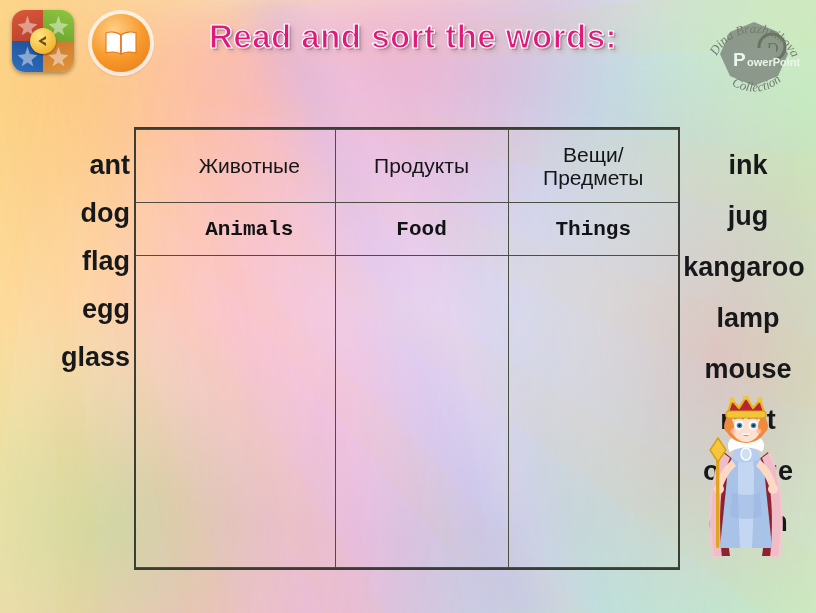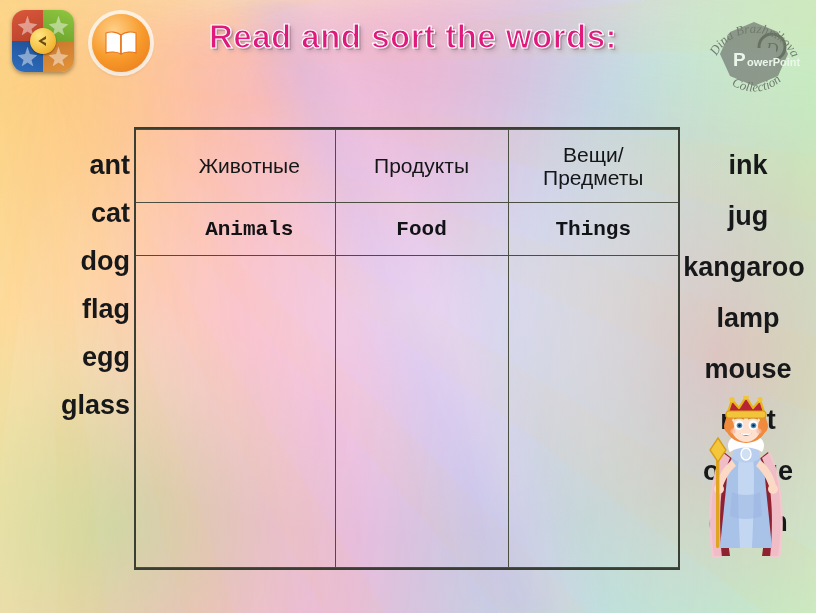--- a/index.html
+++ b/index.html
@@ -235,21 +235,20 @@
         </text>
         <text font-family="'Liberation Serif',serif" font-size="13" font-style="italic" fill="#3a3a3a">
           <textPath href="#arcBot" startOffset="26%">Collection</textPath>
         </text>
       </svg>
     </div>
   </div>
 
   <div class="word-col" id="left-words">
     <div class="word">ant</div>
-    <div class="word">cat</div>
     <div class="word">dog</div>
     <div class="word">flag</div>
     <div class="word">egg</div>
     <div class="word">glass</div>
   </div>
 
   <div class="word-col" id="right-words">
     <div class="word">ink</div>
     <div class="word">jug</div>
     <div class="word wide">kangaroo</div>

